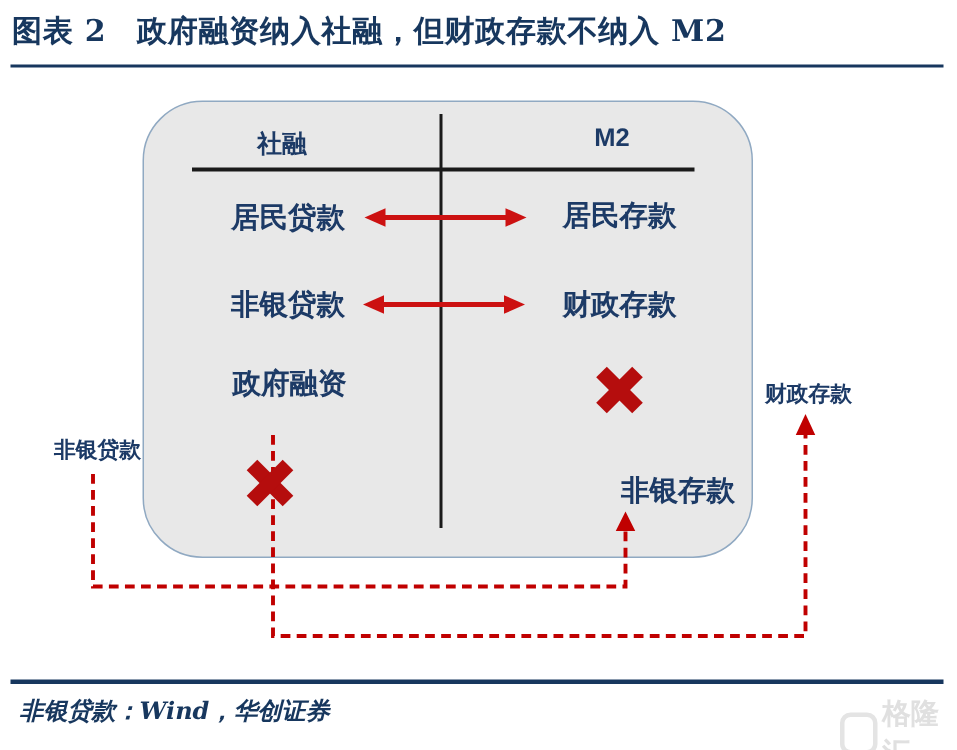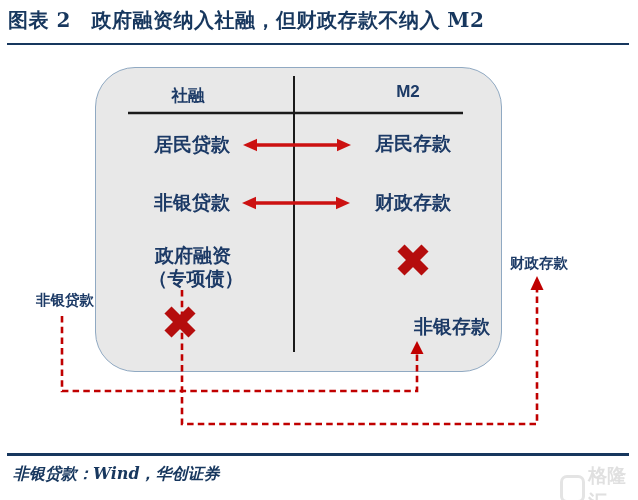--- a/index.html
+++ b/index.html
@@ -96,21 +96,20 @@
   <div class="lbl hdr" style="left:188px;top:96px;">社融</div>
   <div class="lbl hdr m2" style="left:408px;top:92px;">M2</div>
 
   <div class="lbl" style="left:192px;top:145px;">居民贷款</div>
   <div class="lbl" style="left:413px;top:144px;">居民存款</div>
 
   <div class="lbl" style="left:192px;top:203px;">非银贷款</div>
   <div class="lbl" style="left:413px;top:203px;">财政存款</div>
 
   <div class="lbl" style="left:193px;top:256px;">政府融资</div>
-  <div class="lbl" style="left:196px;top:279px;">（专项债）</div>
 
   <div class="lbl" style="left:416px;top:327px;margin-left:36px;">非银存款</div>
 
   <div class="lbl outside" style="left:65px;top:300px;">非银贷款</div>
   <div class="lbl outside" style="left:539px;top:263px;">财政存款</div>
 
   <div class="footer-rule"></div>
   <div class="src">非银贷款：Wind，华创证券</div>
   <div class="logo">
     <span class="logo-box"></span>

